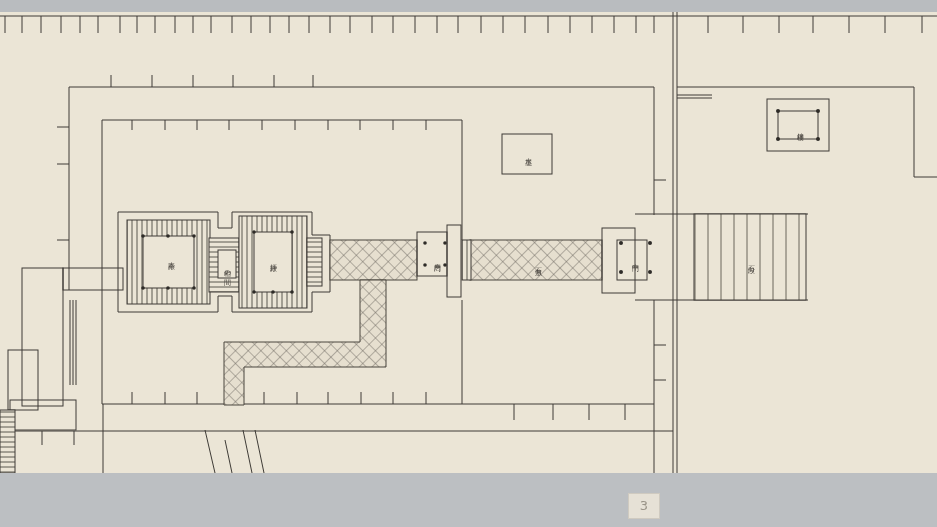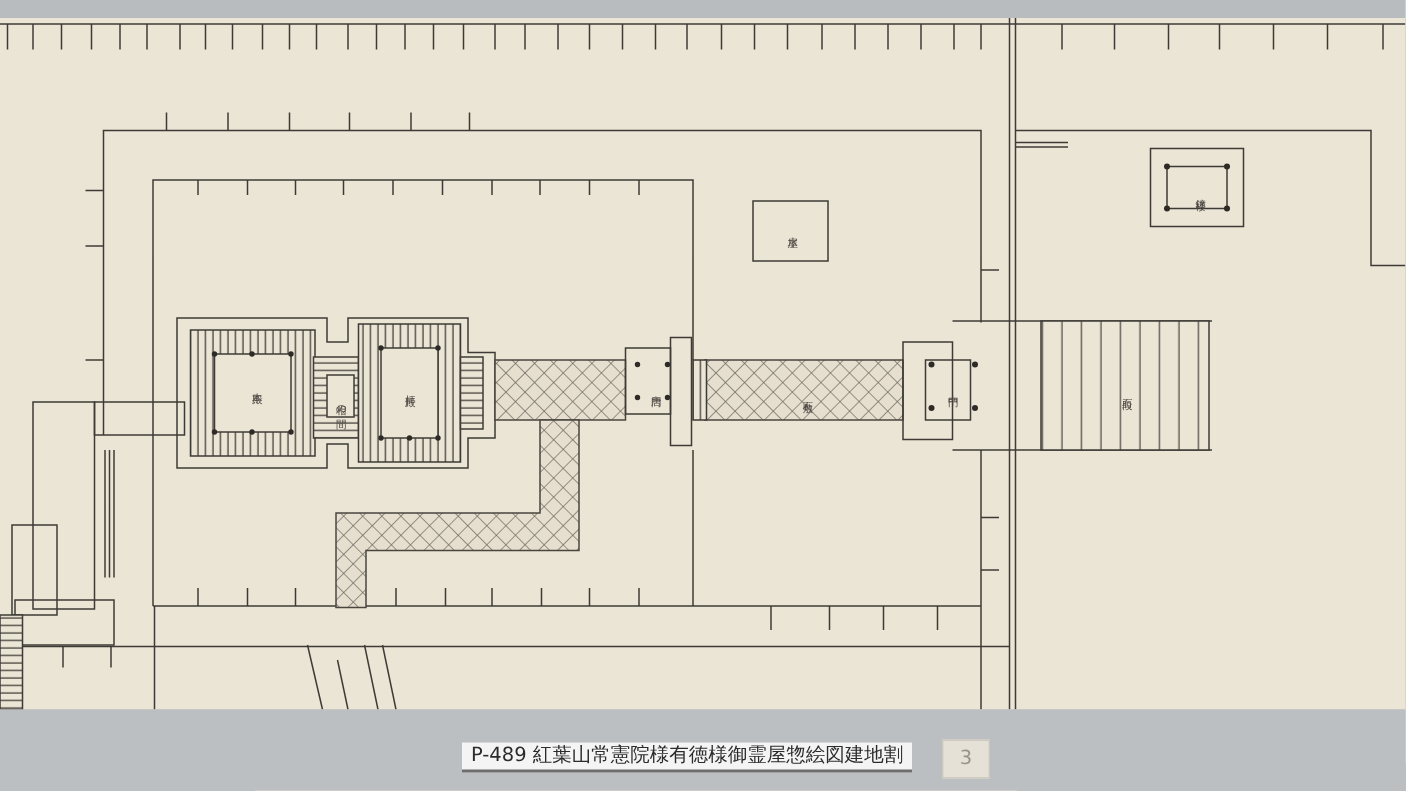--- a/index.html
+++ b/index.html
@@ -251,15 +251,14 @@
     <span class="note" style="left:222px;top:252px;">相の間</span>
     <span class="note" style="left:533px;top:250px;">石敷</span>
     <span class="note" style="left:432px;top:246px;">唐門</span>
     <span class="note" style="left:630px;top:246px;">中門</span>
     <span class="note" style="left:746px;top:248px;">石段</span>
     <span class="note" style="left:523px;top:140px;">水屋</span>
     <span class="note" style="left:795px;top:115px;">鐘楼</span>
   </div>
 
   <div class="caption-bar"></div>
-  <div class="caption">P-489 紅葉山常憲院様有徳様御霊屋惣絵図建地割</div>
   <div class="page-box">3</div>
 </div>
 
 </body></html>

